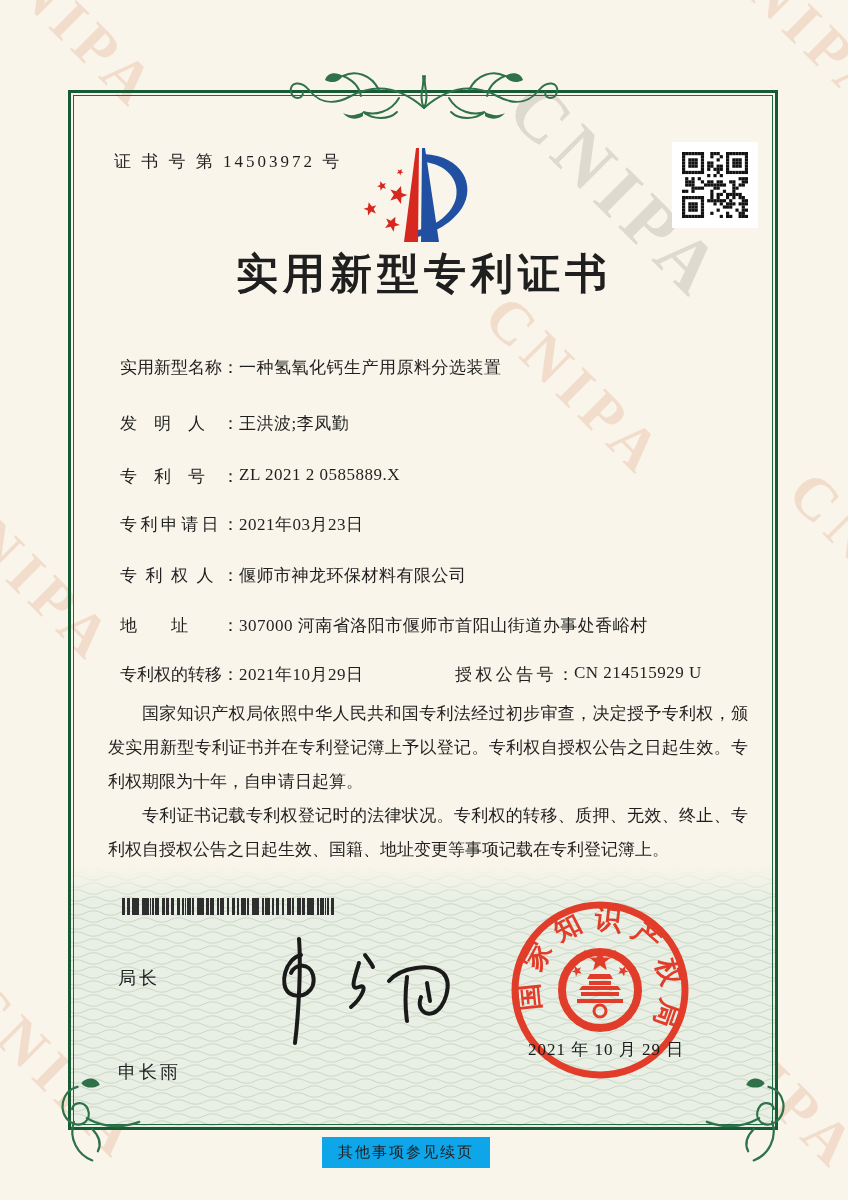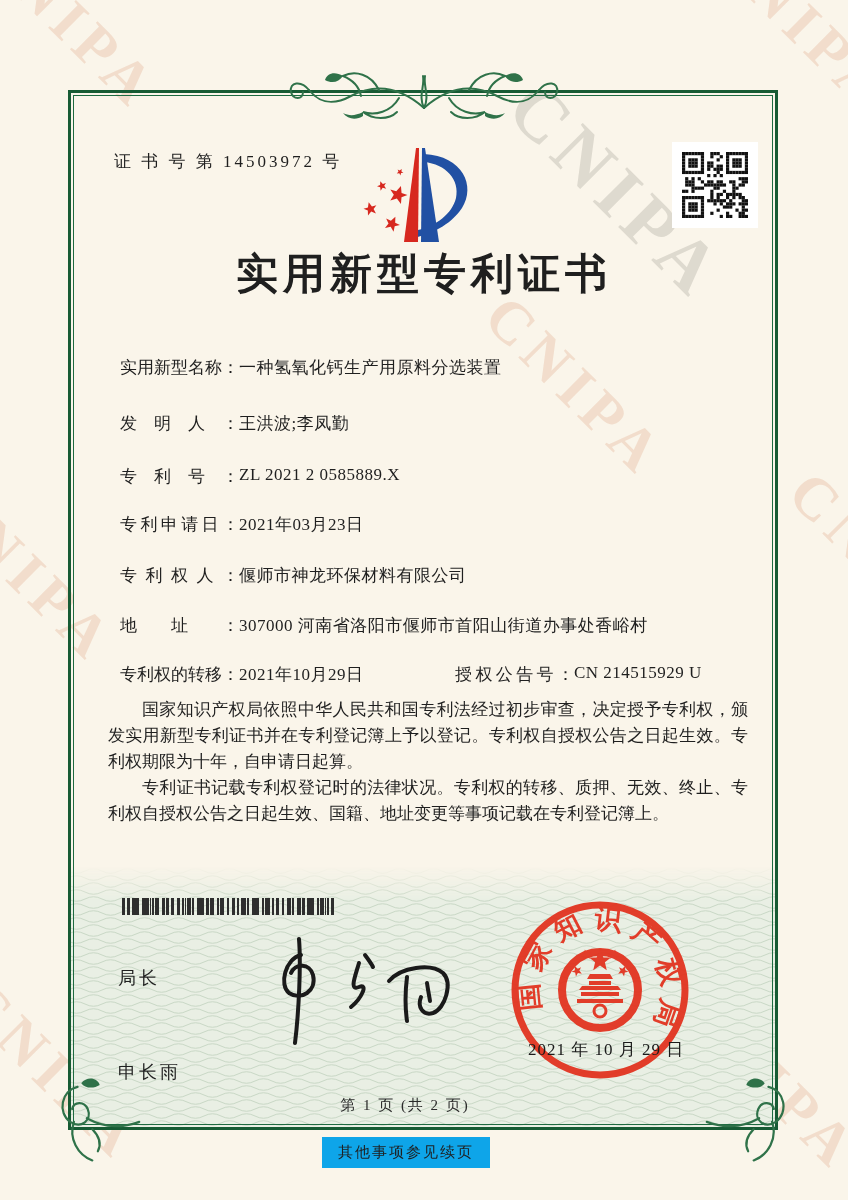--- a/index.html
+++ b/index.html
@@ -38,21 +38,21 @@
   .qrbox{position:absolute;left:672px;top:142px;width:66px;height:66px;background:#fff;
     padding:10px;z-index:5;}
   .title{position:absolute;left:0;top:246px;width:848px;text-align:center;
     font-size:42px;font-weight:bold;letter-spacing:5px;z-index:5;}
   .row{position:absolute;left:120px;width:640px;font-size:17px;z-index:5;white-space:nowrap;}
   .flabel{display:inline-block;width:119px;text-align-last:justify;text-justify:inter-character;
     vertical-align:top;}
   .fvalue{letter-spacing:0.5px;font-family:Liberation Serif, serif;}
   .grant2{position:absolute;left:335px;top:0;}
   .paras{position:absolute;left:108px;top:697px;width:640px;z-index:5;}
-  .paras p{margin:0;font-size:17px;line-height:26px;text-indent:2em;text-align:justify;}
+  .paras p{margin:0;font-size:17px;line-height:34px;text-indent:2em;text-align:justify;}
   .barcode{position:absolute;left:122px;top:898px;width:215px;height:17px;z-index:5;
     background-image:
       repeating-linear-gradient(90deg,#2e2e2e 0 2px,transparent 2px 5px),
       repeating-linear-gradient(90deg,#2e2e2e 0 1px,transparent 1px 7px),
       repeating-linear-gradient(90deg,#2e2e2e 0 3px,transparent 3px 11px);}
   .director{position:absolute;left:118px;font-size:18px;letter-spacing:3px;z-index:5;}
   .sig{position:absolute;left:255px;top:933px;z-index:6;}
   .sealsvg{position:absolute;left:505px;top:895px;z-index:5;opacity:0.93;}
   .sealdate{position:absolute;left:528px;top:1038px;width:160px;font-size:17px;
     letter-spacing:1px;z-index:6;color:#1a1a1a;white-space:nowrap;}
@@ -456,16 +456,15 @@
       <path d="M82 84 L108 84 L105 79 L85 79 Z"></path>
       <rect x="84" y="86" width="22" height="4"></rect>
       <path d="M74 95 L116 95 L113 91 L77 91 Z"></path>
       <rect x="76" y="97" width="38" height="4"></rect>
       <rect x="72" y="104" width="46" height="4"></rect>
       <circle cx="95" cy="116" r="6" fill="none" stroke="#e2301c" stroke-width="3"></circle>
     </g>
   </svg>
   <div class="sealdate">2021 年 10 月 29 日</div>
 
-  <div class="pageinfo">第 1 页 (共 2 页)</div>
   <div class="cont">其他事项参见续页</div>
 
 </div>
 
 </body></html>

